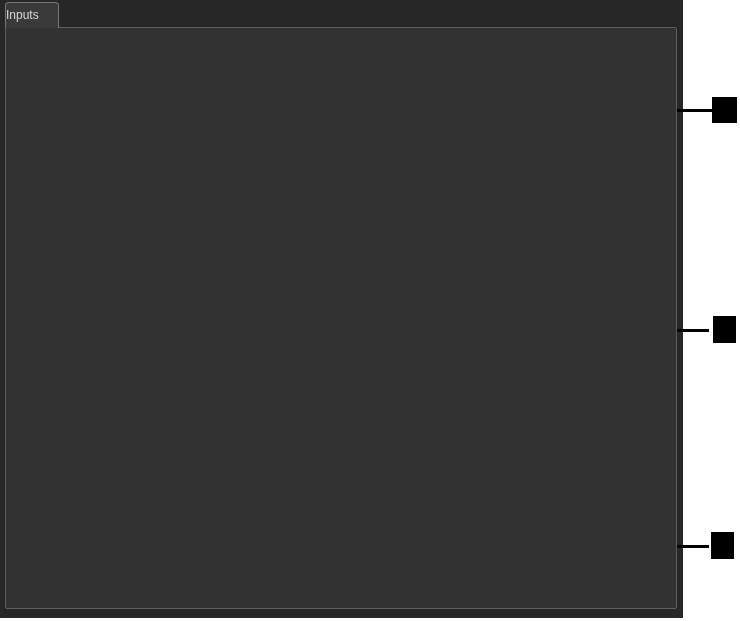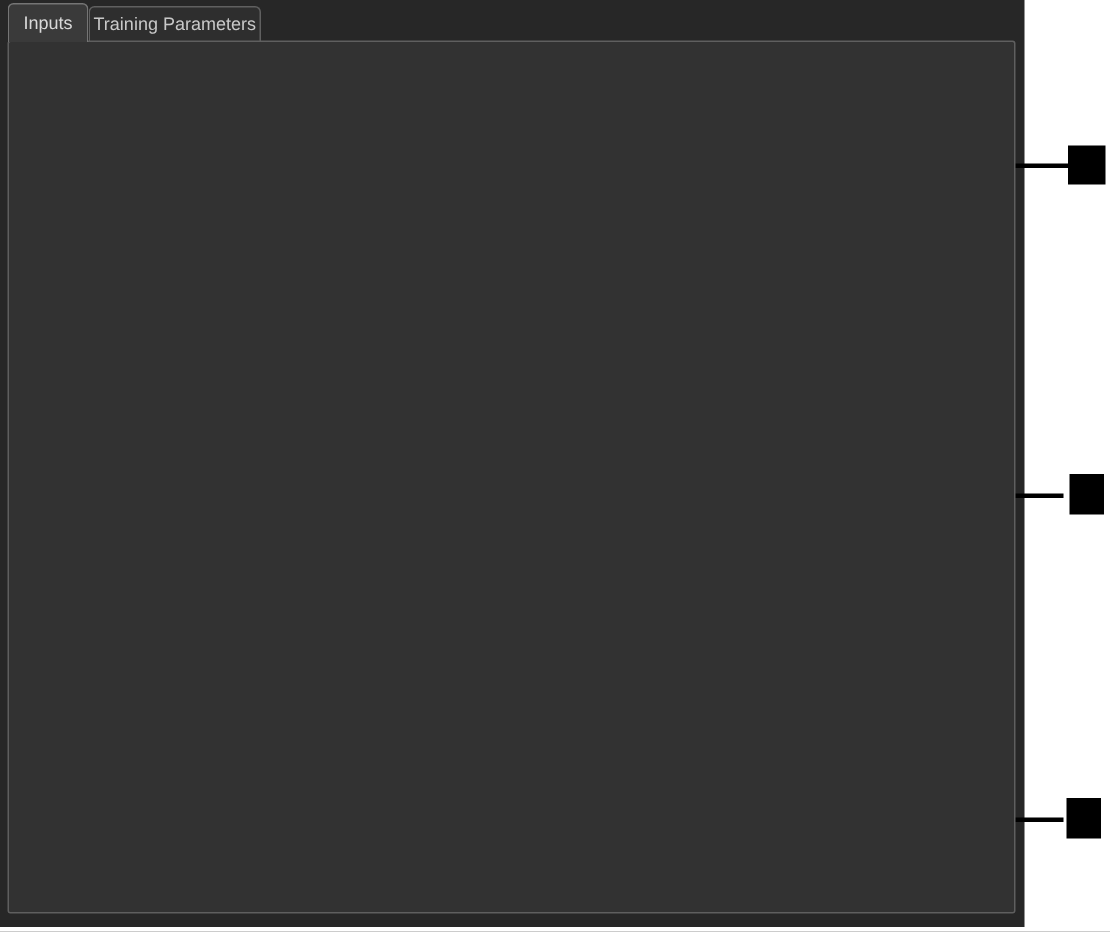--- a/index.html
+++ b/index.html
@@ -4,21 +4,21 @@
 <style>
   * { margin:0; padding:0; box-sizing:border-box; }
   html,body { width:740px; height:621px; background:#ffffff; overflow:hidden;
               font-family:"Liberation Sans", sans-serif; font-size:12px; }
   .abs { position:absolute; }
 
   .window { position:absolute; left:0; top:3; width:683px; height:618px; background:#272727; }
 
   
   .tab { position:absolute; border:1px solid #606060; border-bottom:none;
-         border-radius:4px 4px 0 0; color:#d9d9d9; text-align:center; }
+         border-radius:4px 4px 0 0; color:#d9d9d9; }
   .tab.active { background:#3a3a3a; z-index:3; border-color:#757575; }
   .tab.inactive { background:#2e2e2e; color:#c8c8c8; z-index:1; }
   .tabpage { position:absolute; left:5px; top:27px; width:672px; height:582px;
              background:#323232; border:1px solid #5f5f5f; border-radius:2px; z-index:2; }
 
   
   .groupbox { position:absolute; border:1px solid #6e6e6e; border-radius:6px; }
   .gb-title { position:absolute; top:-8px; left:8px; background:#323232; padding:0 6px;
               color:#d6d6d6; white-space:nowrap; display:flex; align-items:center; gap:6px; height:15px; }
   .tri-down { width:0; height:0; border-left:5px solid transparent; border-right:5px solid transparent;
@@ -95,23 +95,20 @@
   .ann-sq { position:absolute; background:#000; }
 </style>
 </head>
 <body>
 
 <div class="window">
 
   <div class="tab active abs" style="left:5px; top:2px; width:54px; height:26px; padding-top:5px;">
     <span>Inputs</span>
   </div>
-  <div class="tab inactive abs" style="left:59px; top:4px; width:115px; height:24px; padding-top:4px;">
-    <span>Training Parameters</span>
-  </div>
 
   <div class="tabpage"></div>
 
   <div class="groupbox" style="left:28px; top:40px; width:632px; height:128px;">
     <div class="gb-title">
       <span class="tri-down"></span>
       <span>Training Data</span>
     </div>
 
     <div class="listbox abs" style="left:8px; top:11px; width:246px; height:70px;">

